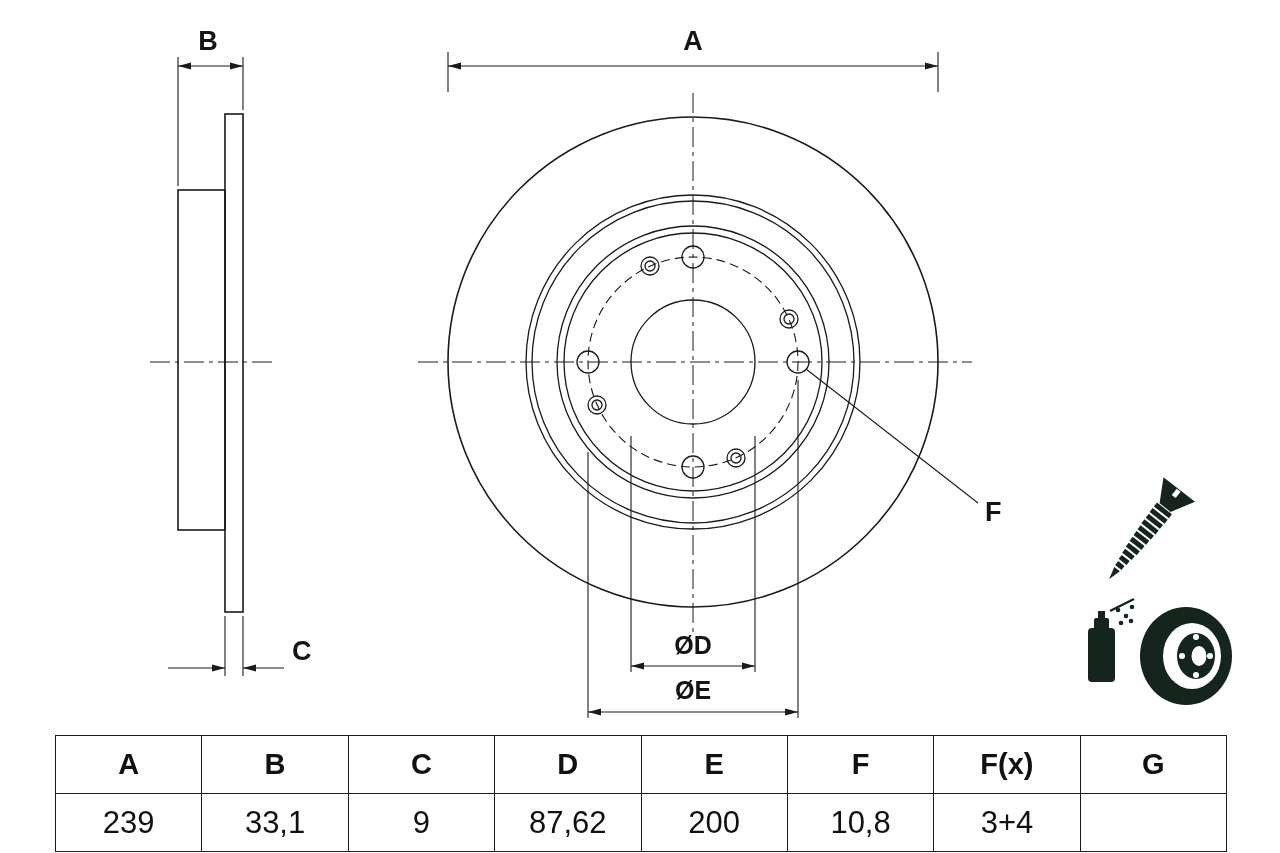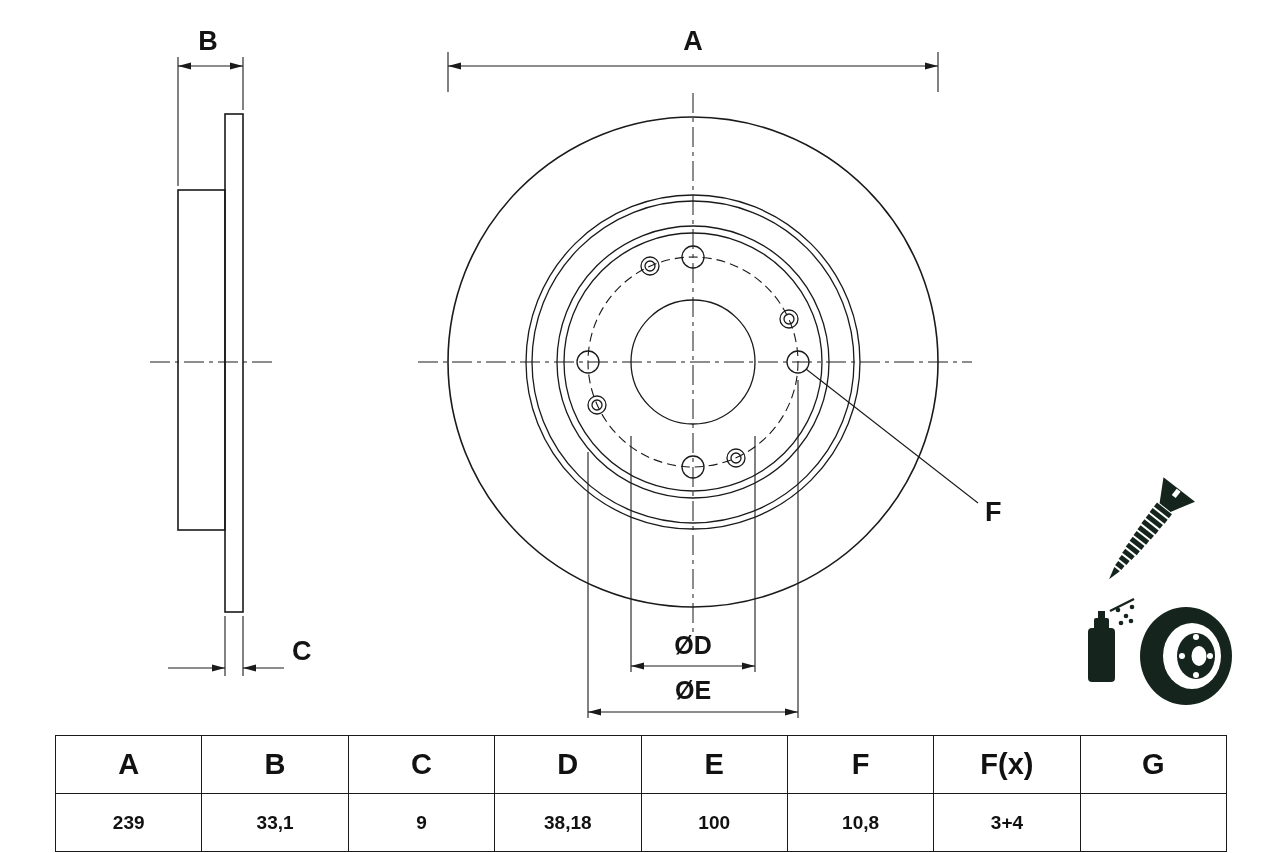--- a/index.html
+++ b/index.html
@@ -11,21 +11,21 @@
   .dim{stroke:#1a1a1a;stroke-width:1.1;fill:none;}
   .cl{stroke:#1a1a1a;stroke-width:1;fill:none;stroke-dasharray:20 5 4 5;}
   .bolt{fill:none;stroke:#1a1a1a;stroke-width:1.1;stroke-dasharray:9 5;}
   .ah{fill:#1a1a1a;stroke:none;}
   .lbl{font-family:"Liberation Sans",sans-serif;font-size:27px;font-weight:bold;fill:#141414;}
   .lbl-sm{font-family:"Liberation Sans",sans-serif;font-size:25px;font-weight:bold;fill:#141414;}
   .icon{fill:#15251d;stroke:none;}
   .dim-table{position:absolute;left:55px;top:735px;width:1172px;border-collapse:collapse;table-layout:fixed;background:#fff;}
   .dim-table th,.dim-table td{border:1.8px solid #1a1a1a;text-align:center;vertical-align:middle;height:55px;color:#111;}
   .dim-table th{font-size:29px;font-weight:bold;}
-  .dim-table td{font-size:19px;font-weight:bold;}
+  .dim-table td{font-size:31px;font-weight:normal;}
 </style>
 </head>
 <body>
 
 <div class="page">
 
   <svg class="drawing" width="1280" height="735" viewBox="0 0 1280 735">
 
     <g>
       <rect class="outline" x="178" y="190" width="47" height="340"></rect>
@@ -168,21 +168,21 @@
         <th>F</th>
         <th>F(x)</th>
         <th>G</th>
       </tr>
     </thead>
     <tbody>
       <tr>
         <td>239</td>
         <td>33,1</td>
         <td>9</td>
-        <td>38,18</td>
-        <td>100</td>
+        <td>87,62</td>
+        <td>200</td>
         <td>10,8</td>
         <td>3+4</td>
         <td></td>
       </tr>
     </tbody>
   </table>
 </div>
 
 </body></html>

